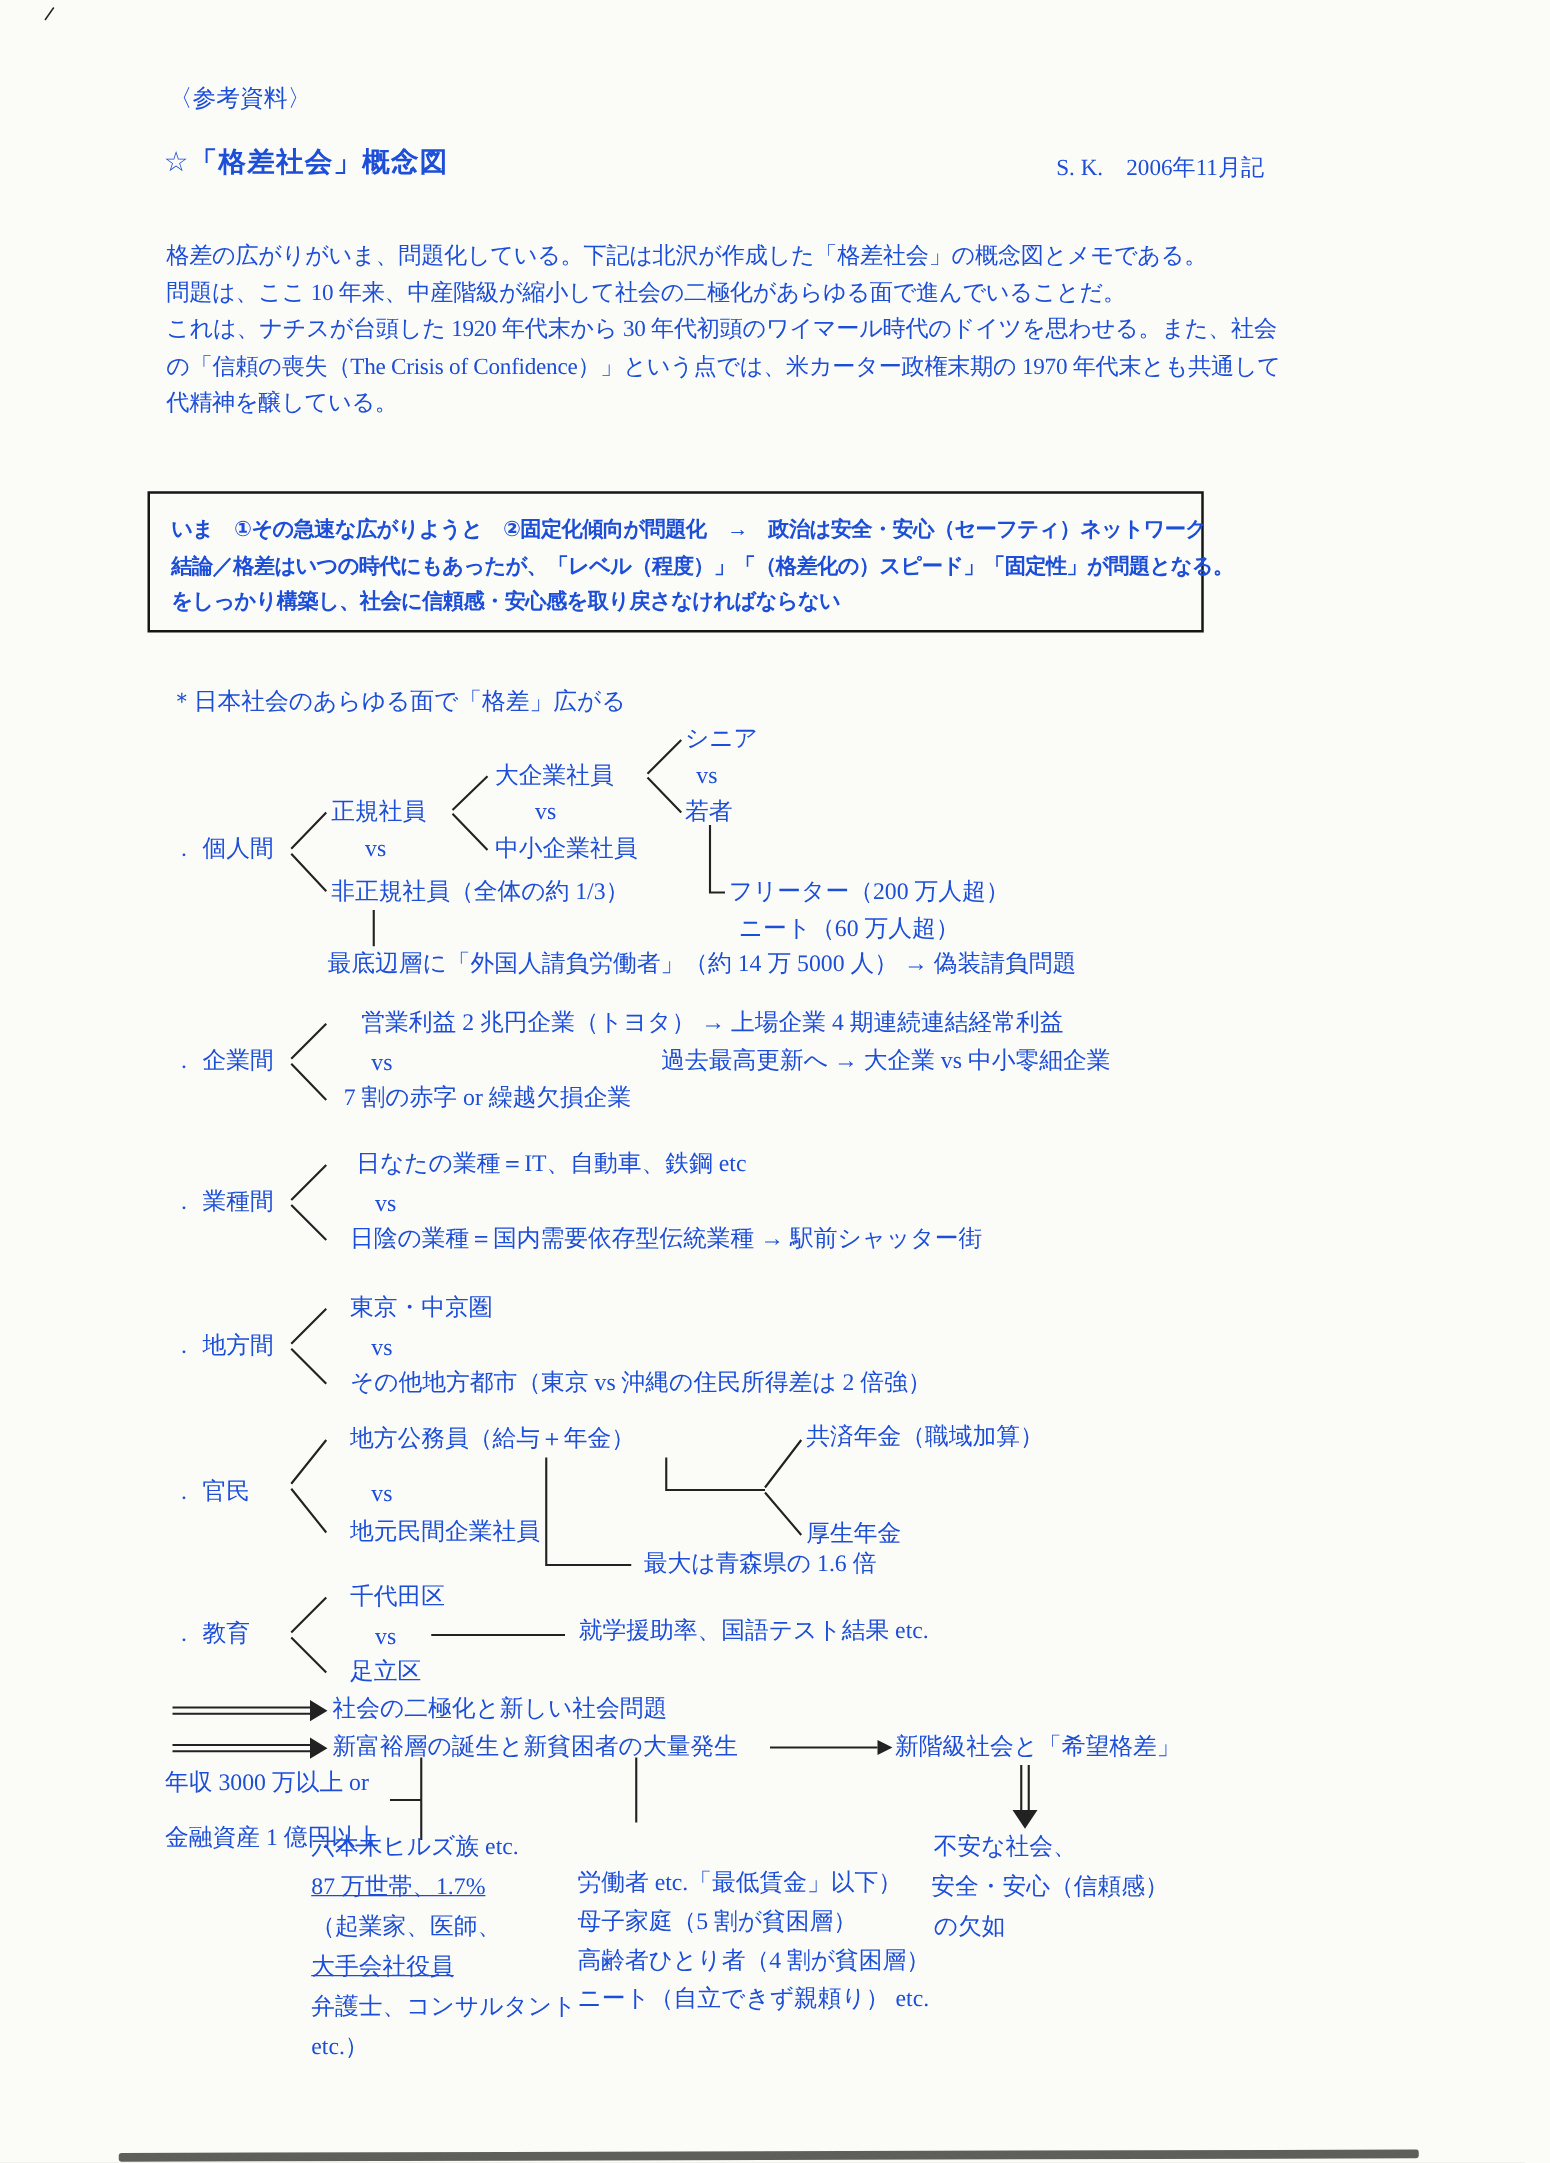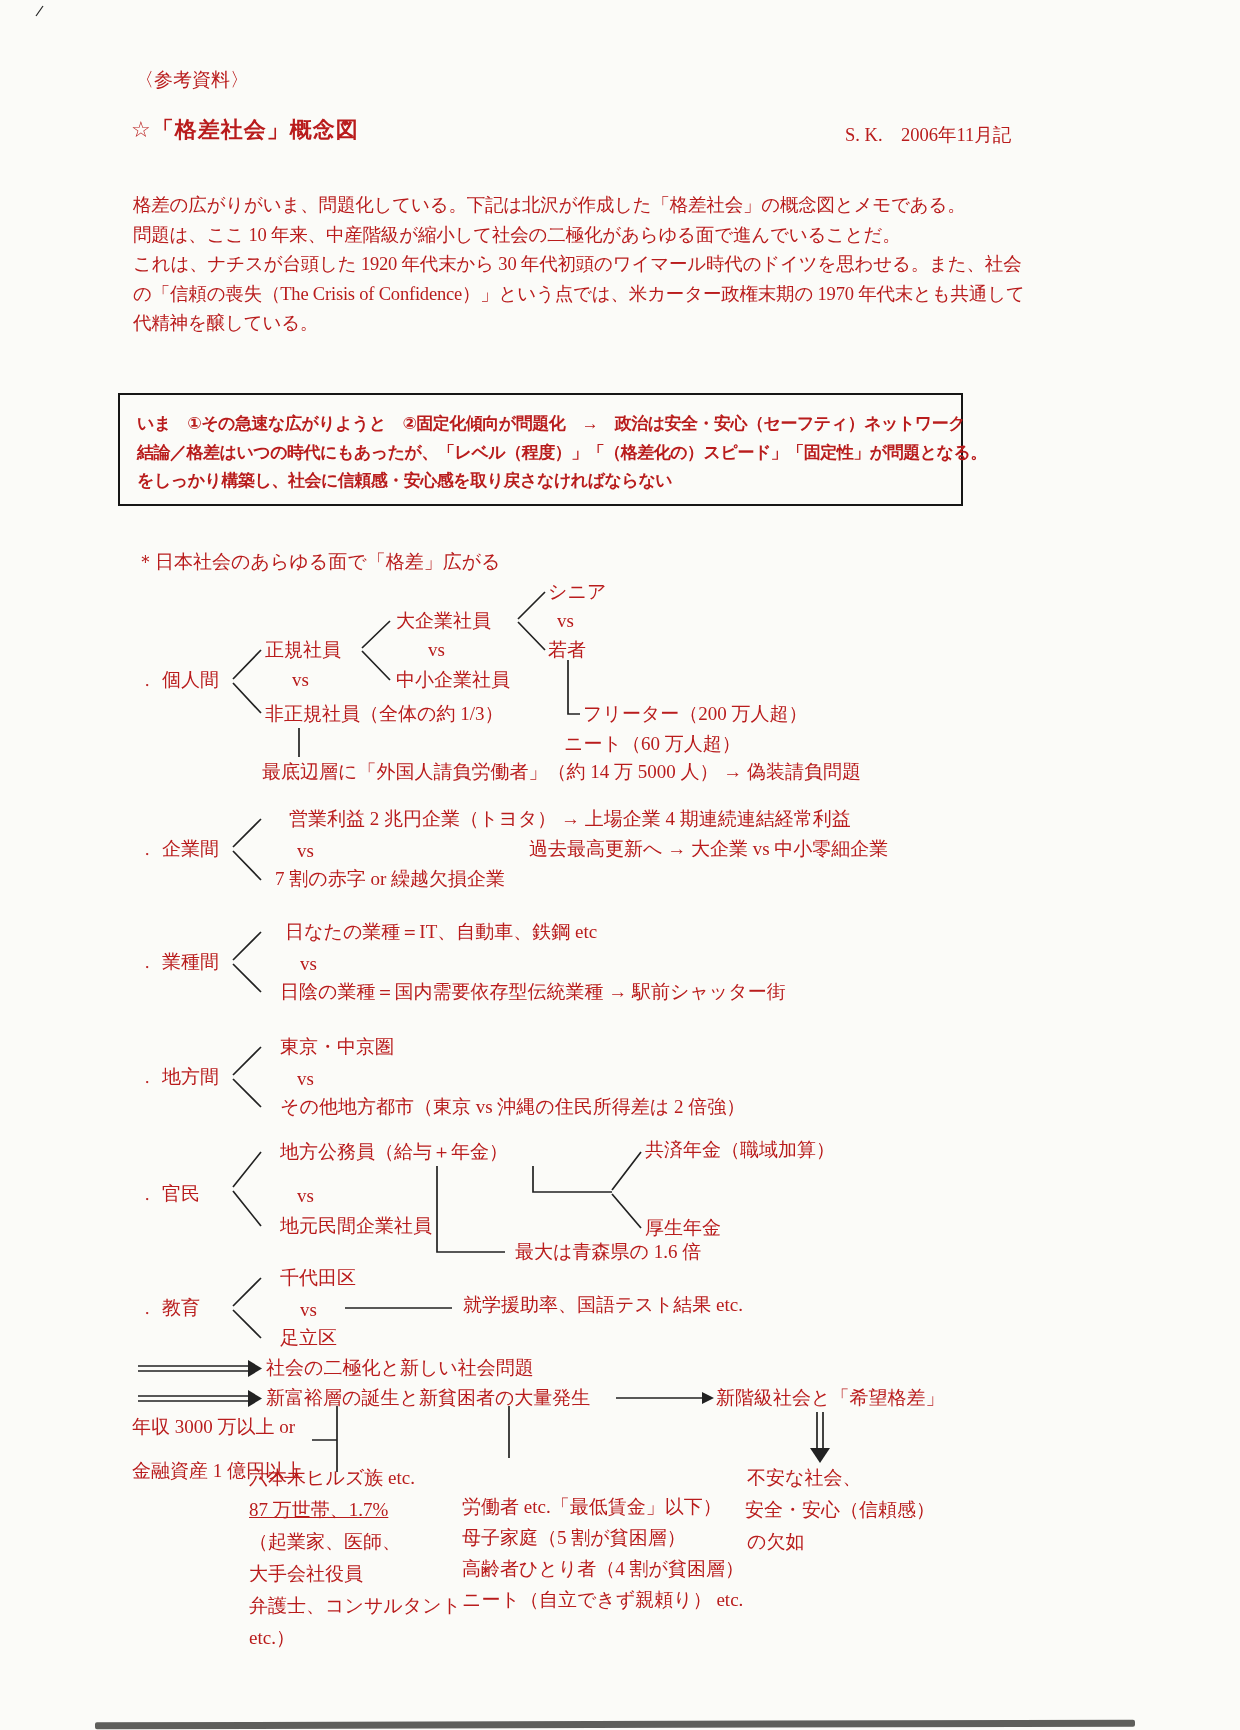--- a/index.html
+++ b/index.html
@@ -1,18 +1,18 @@
 <!DOCTYPE html>
 <html><head>
 <meta charset="utf-8">
 <style>
   html,body { margin:0; padding:0; background:#e8e8e6; }
   .page {
     position:relative; width:1240px; height:1730px; margin:0 auto;
-    background:#fbfbf8; overflow:hidden; color:#b91c1c;
+    background:#fbfbf8; overflow:hidden; color:#1d4ed8;
     font-family:"Liberation Serif","DejaVu Serif",serif;
   }
   .t { position:absolute; white-space:nowrap; font-size:19px; line-height:28px; }
   .t18 { font-size:18.5px; }
   .bullet { font-size:14px; }
   .title-t { font-size:22px; font-weight:bold; font-family:"Liberation Sans","DejaVu Sans",sans-serif; letter-spacing:1px; }
   .intro { position:absolute; left:133px; top:191px; width:852px; font-size:18.5px; line-height:29.5px; letter-spacing:-0.2px; }
   .intro div { white-space:nowrap; }
   .cbox {
     position:absolute; left:118px; top:393px; width:845px; height:113px;
@@ -92,21 +92,21 @@
   <div class="t" style="left:548px; top:636px;">若者</div>
   <div class="t" style="left:396px; top:607px;">大企業社員</div>
   <div class="t" style="left:428px; top:636px;">vs</div>
   <div class="t" style="left:396px; top:666px;">中小企業社員</div>
   <div class="t" style="left:265px; top:636px;">正規社員</div>
   <div class="t" style="left:292px; top:666px;">vs</div>
   <div class="t" style="left:265px; top:700px;">非正規社員（全体の約 1/3）</div>
   <div class="t bullet" style="left:140px; top:672px;">・</div>
   <div class="t" style="left:162px; top:666px;">個人間</div>
   <div class="t" style="left:583px; top:700px;">フリーター（200 万人超）</div>
-  <div class="t" style="left:564px; top:730px;">ニート（60 万人超）</div>
+  <div class="t" style="left:591px; top:730px;">ニート（60 万人超）</div>
   <div class="t" style="left:262px; top:758px;">最底辺層に「外国人請負労働者」（約 14 万 5000 人） → 偽装請負問題</div>
 
   <div class="t" style="left:289px; top:805px;">営業利益 2 兆円企業（トヨタ） → 上場企業 4 期連続連結経常利益</div>
   <div class="t" style="left:529px; top:835px;">過去最高更新へ → 大企業 vs 中小零細企業</div>
   <div class="t bullet" style="left:140px; top:841px;">・</div>
   <div class="t" style="left:162px; top:835px;">企業間</div>
   <div class="t" style="left:297px; top:837px;">vs</div>
   <div class="t" style="left:275px; top:865px;">7 割の赤字 or 繰越欠損企業</div>
 
   <div class="t" style="left:285px; top:918px;">日なたの業種＝IT、自動車、鉄鋼 etc</div>
@@ -139,21 +139,21 @@
 
   <div class="t" style="left:266px; top:1354px;">社会の二極化と新しい社会問題</div>
   <div class="t" style="left:266px; top:1384px;">新富裕層の誕生と新貧困者の大量発生</div>
   <div class="t" style="left:716px; top:1384px;font-family:Liberation Serif, serif;">新階級社会と「希望格差」</div>
   <div class="t" style="left:132px; top:1413px;">年収 3000 万以上  or</div>
   <div class="t" style="left:132px; top:1443px;margin-top:14px;">金融資産 1 億円以上</div>
 
   <div class="t" style="left:249px; top:1464px;">六本木ヒルズ族  etc.</div>
   <div class="t" style="left:249px; top:1496px;text-decoration:underline;">87 万世帯、1.7%</div>
   <div class="t" style="left:249px; top:1528px;">（起業家、医師、</div>
-  <div class="t" style="left:249px; top:1560px;">大手会社役員</div>
+  <div class="t" style="left:249px; top:1560px;text-decoration:underline;">大手会社役員</div>
   <div class="t" style="left:249px; top:1592px;">弁護士、コンサルタント</div>
   <div class="t" style="left:249px; top:1624px;">etc.）</div>
 
   <div class="t" style="left:462px; top:1493px;">労働者 etc.「最低賃金」以下）</div>
   <div class="t" style="left:462px; top:1524px;">母子家庭（5 割が貧困層）</div>
   <div class="t" style="left:462px; top:1555px;">高齢者ひとり者（4 割が貧困層）</div>
   <div class="t" style="left:462px; top:1586px;">ニート（自立できず親頼り）  etc.</div>
 
   <div class="t" style="left:747px; top:1464px;">不安な社会、</div>
   <div class="t" style="left:745px; top:1496px;">安全・安心（信頼感）</div>

